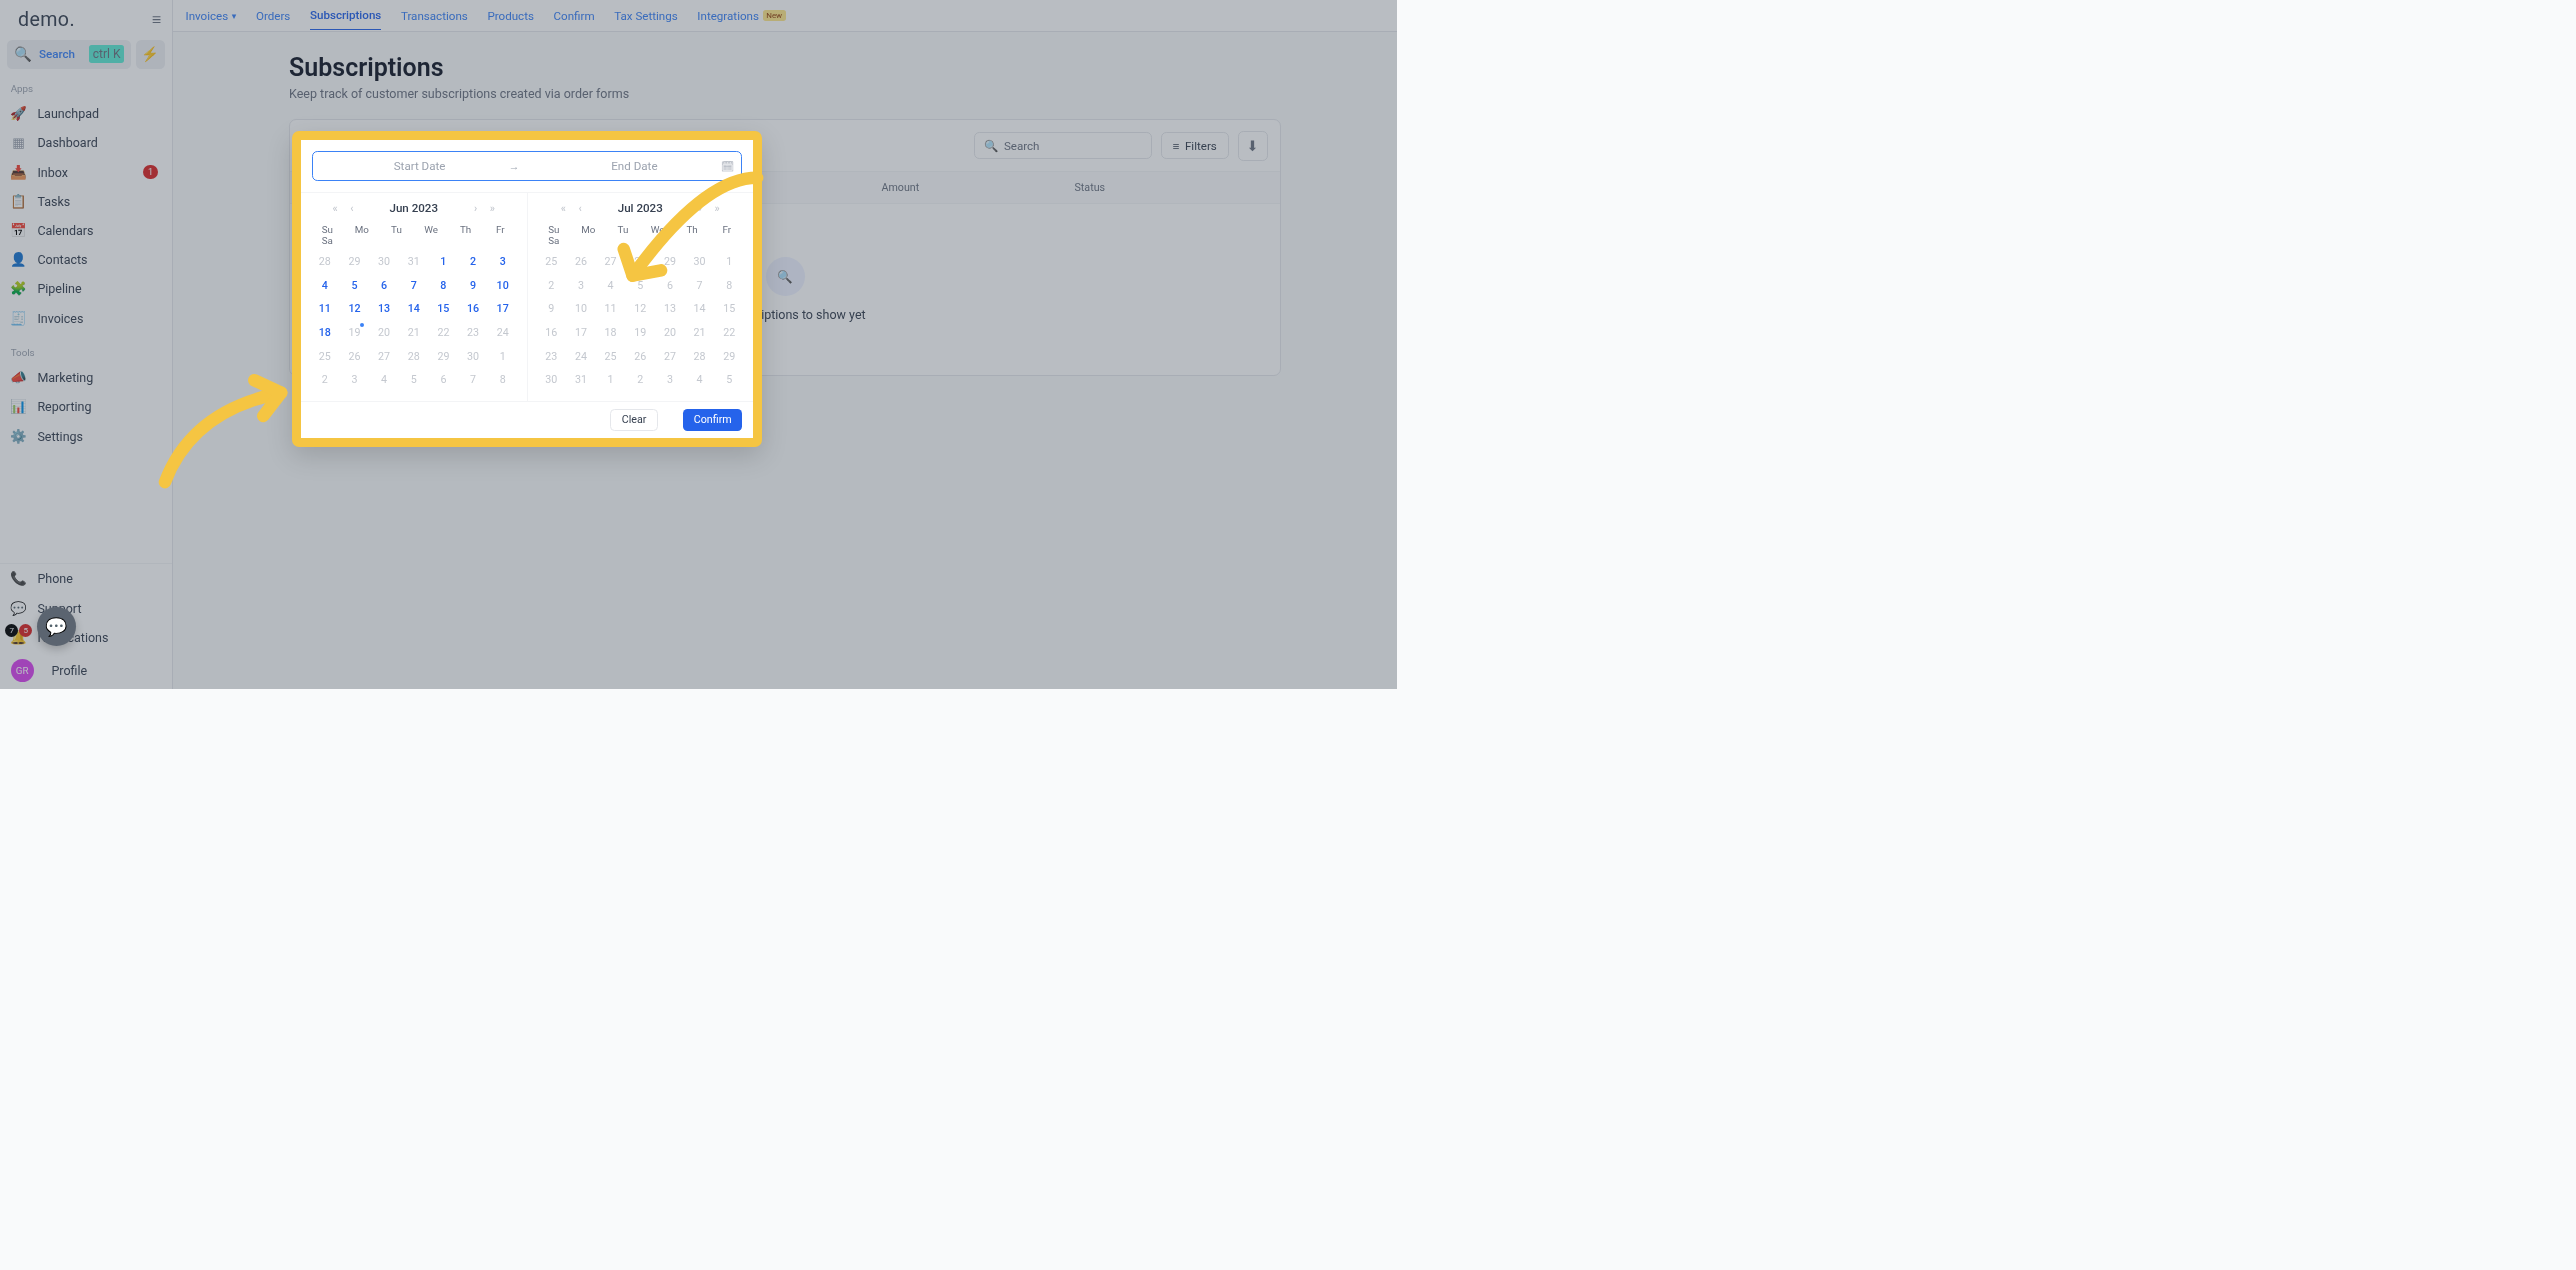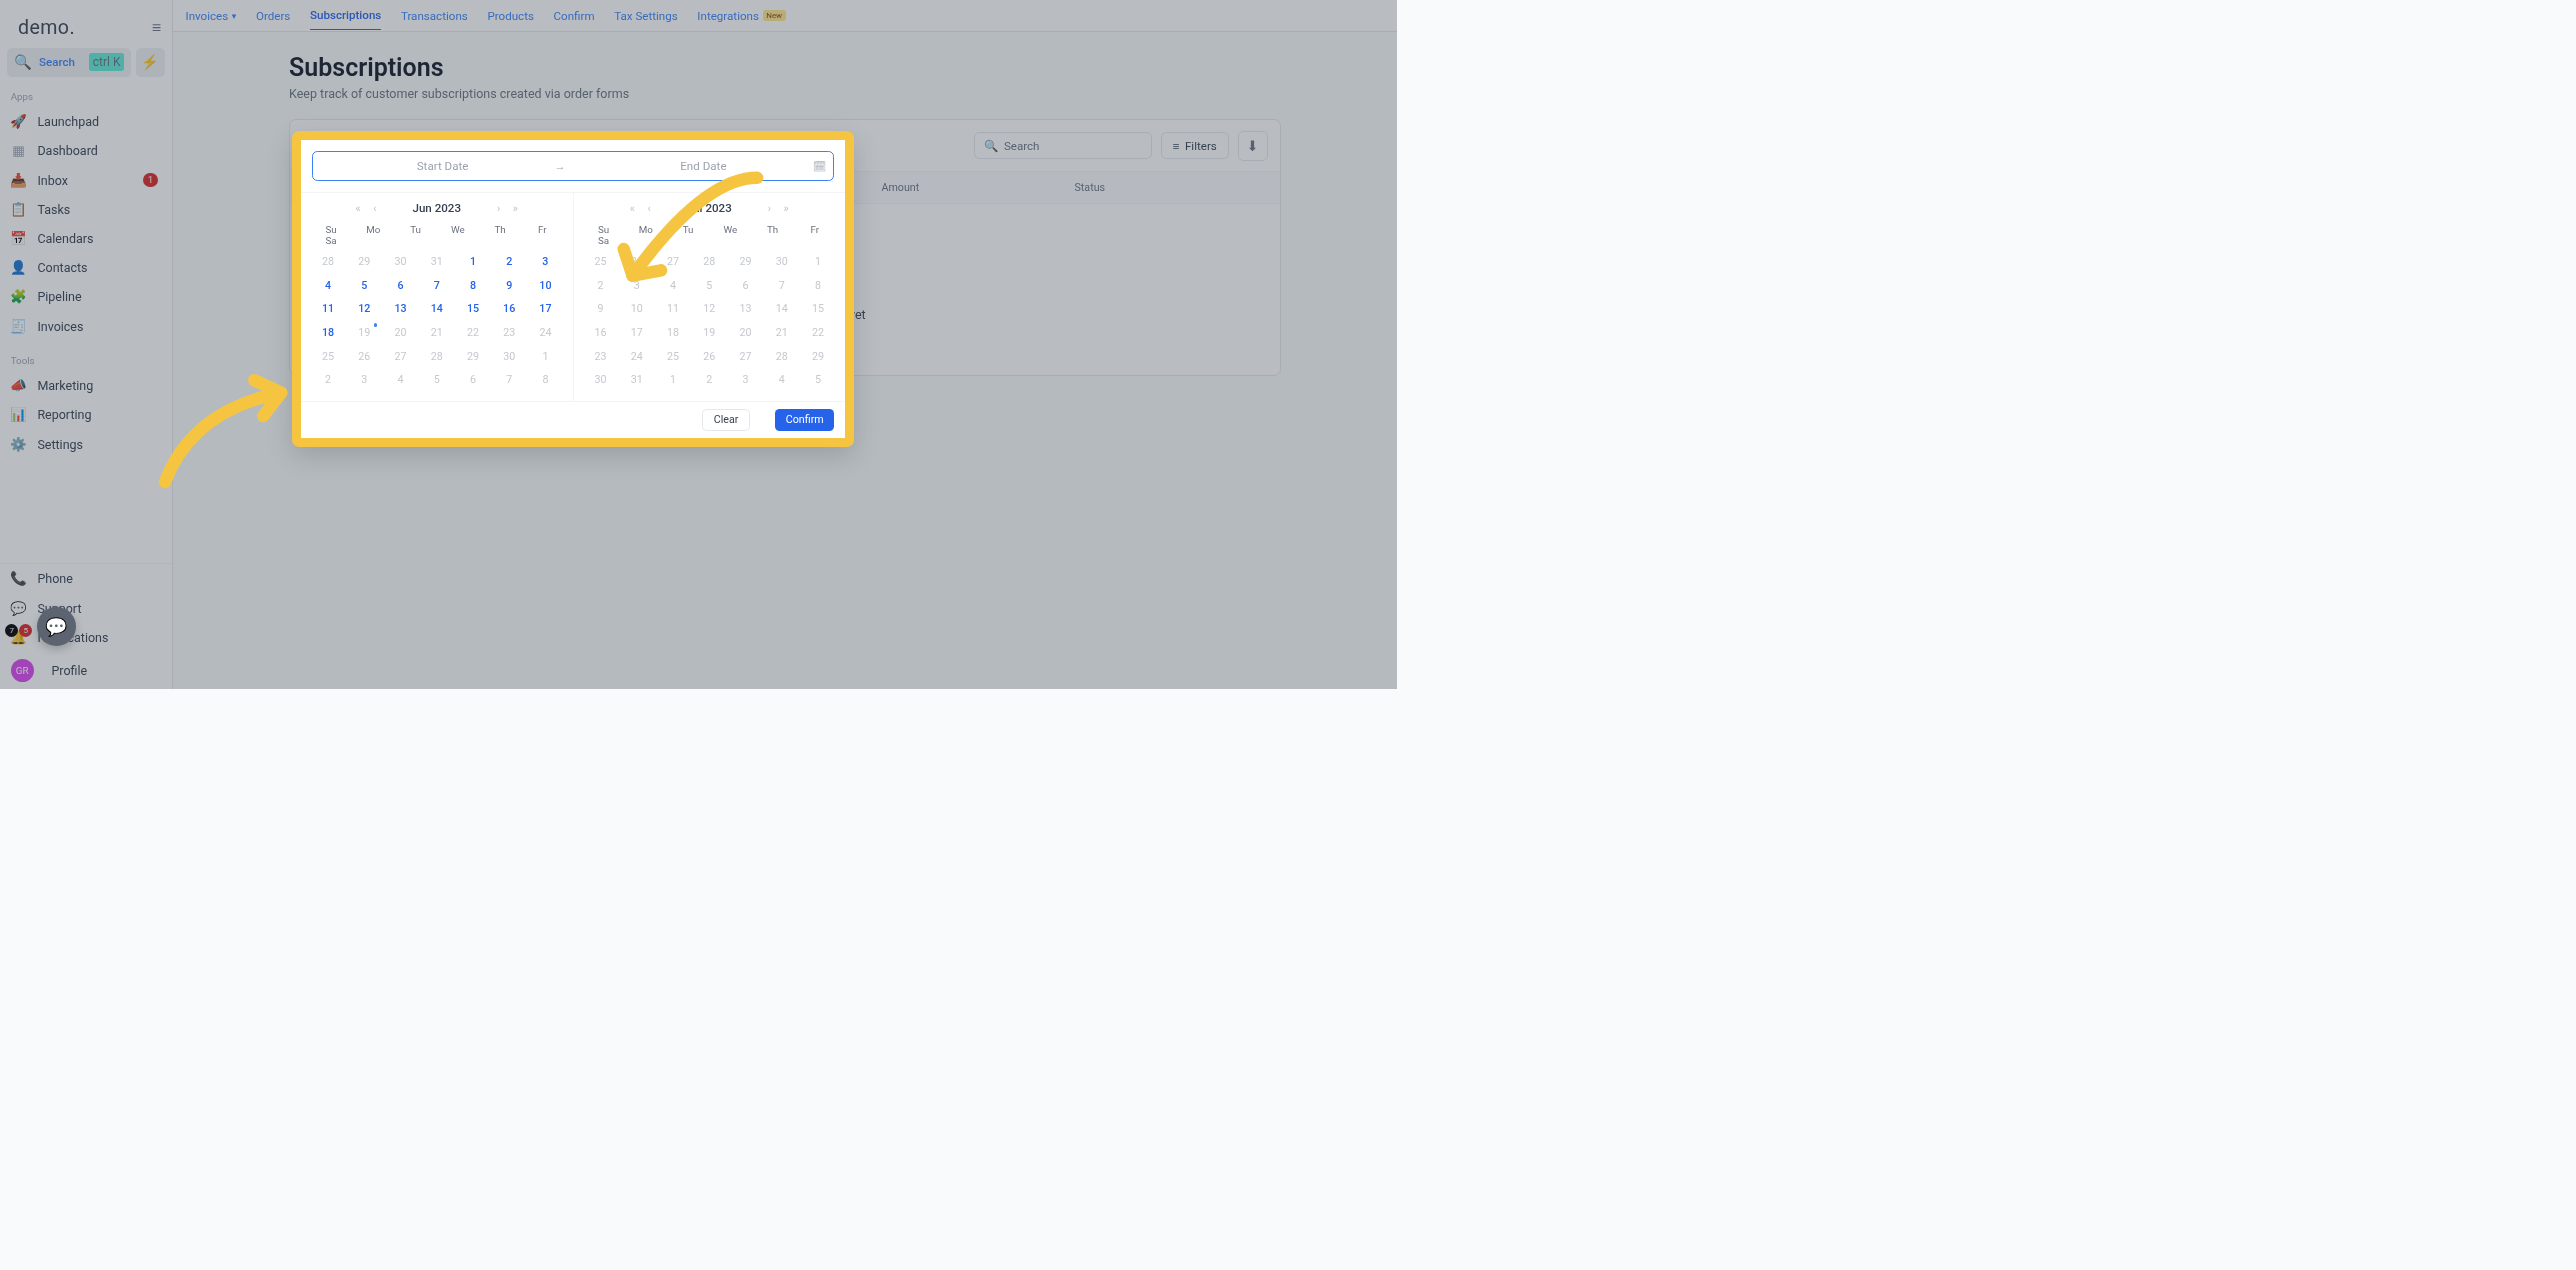--- a/index.html
+++ b/index.html
@@ -1,20 +1,20 @@
 <!DOCTYPE html>
 <html style="font-size:14.3px"><head>
 <meta charset="utf-8">
 <style>
 * { margin: 0; padding: 0; box-sizing: border-box; font-family: -apple-system, BlinkMacSystemFont, "Segoe UI", Roboto, sans-serif; }
 body { background: #f9fafb; color: #1f2937; width: 1397px; height: 689px; overflow: hidden; position: relative; }
 
 
 .sidebar { position: absolute; left: 0; top: 0; bottom: 0; width: 173px; background: #fff; border-right: 0.9px solid #e5e7eb; display: flex; flex-direction: column; }
-.sidebar-top { padding: 16px 18px 9px; display:flex; align-items:center; justify-content:space-between;}
+.sidebar-top { padding: 8px 18px 9px; display:flex; align-items:center; justify-content:space-between;}
 .logo { font-size: 19.6px; letter-spacing: 0.4px; color: #374151; }
 .logo .dot { color: #374151; }
 .burger { font-size:16px; color:#6b7280; margin-left:auto; margin-right:-7.1px;}
 .search-row { display:flex; gap:5.3px; padding: 0 7.1px; }
 .search-pill { flex:1; background:#eef0f3; border-radius:5.3px; display:flex; align-items:center; padding:5.3px 7.1px; gap:7.1px; }
 .search-pill .sicn { color:#3b82f6; }
 .search-label { color:#3b82f6; font-size:11.6px; font-weight:500; flex:1; }
 .kbd { background:#5eead4; color:#6b7280; font-size:12px; padding:1.8px 3.6px; border-radius:2.7px; }
 .bolt { width:28.5px; height:28.5px; background:#eef0f3; border-radius:5.3px; display:flex; align-items:center; justify-content:center; color:#3b82f6; }
 .section-label { font-size:9.8px; color:#9ca3af; padding: 14.3px 10.7px 5.3px; }
@@ -49,21 +49,21 @@
 
 .table-head { display:flex; border-top:0.9px solid #f3f4f6; border-bottom:0.9px solid #f3f4f6; background:#fafbfc; padding:9px 12.5px; font-size:10.7px; color:#6b7280;}
 .th { flex:1; }
 .empty { padding:53px 0; text-align:center; color:#374151; font-size:12.5px;}
 .empty .circ { width:39px;height:39px;border-radius:891px;background:#eef2ff;display:inline-flex;align-items:center;justify-content:center;color:#3b82f6;margin-bottom:10.7px;}
 
 
 .dim { position:absolute; inset:0; background:rgba(55,65,81,0.35); }
 
 
-.highlight { position:absolute; left:292px; top:131px; width:562px; border:9px solid #f5c542; border-radius:7.1px; background:#fff; box-shadow:0 9px 27px rgba(0,0,0,0.15); }
+.highlight { position:absolute; left:292px; top:131px; width:470px; border:9px solid #f5c542; border-radius:7.1px; background:#fff; box-shadow:0 9px 27px rgba(0,0,0,0.15); }
 .dp-inputs { display:flex; border:0.9px solid #3b82f6; border-radius:5.3px; margin:10.7px; overflow:hidden; }
 .dp-inputs .half { flex:1; position:relative; padding:7.1px 9px; text-align:center; font-size:11.6px; color:#9ca3af; }
 .dp-inputs .arrow { position:absolute; right:7.1px; top:50%; transform:translateY(-50%); color:#9ca3af; font-size:10.7px;}
 .dp-inputs .half:first-child { border-right:0.9px solid transparent; }
 .dp-body { display:flex; border-top:0.9px solid #f3f4f6;}
 .cal { flex:1; padding:3.6px 9px 9px; }
 .cal + .cal { border-left:0.9px solid #f3f4f6; }
 .cal-head { display:flex; align-items:center; justify-content:center; gap:5.3px; padding:5.3px 0; font-size:11.6px; font-weight:500; color:#374151; position:relative;}
 .cal-nav { color:#c4c8cf; font-size:10.7px; padding:0 3.6px; cursor:pointer;}
 .dow { display:grid; grid-template-columns:repeat(6,1fr); text-align:center; font-size:9.8px; color:#6b7280; padding:3.6px 0;}

